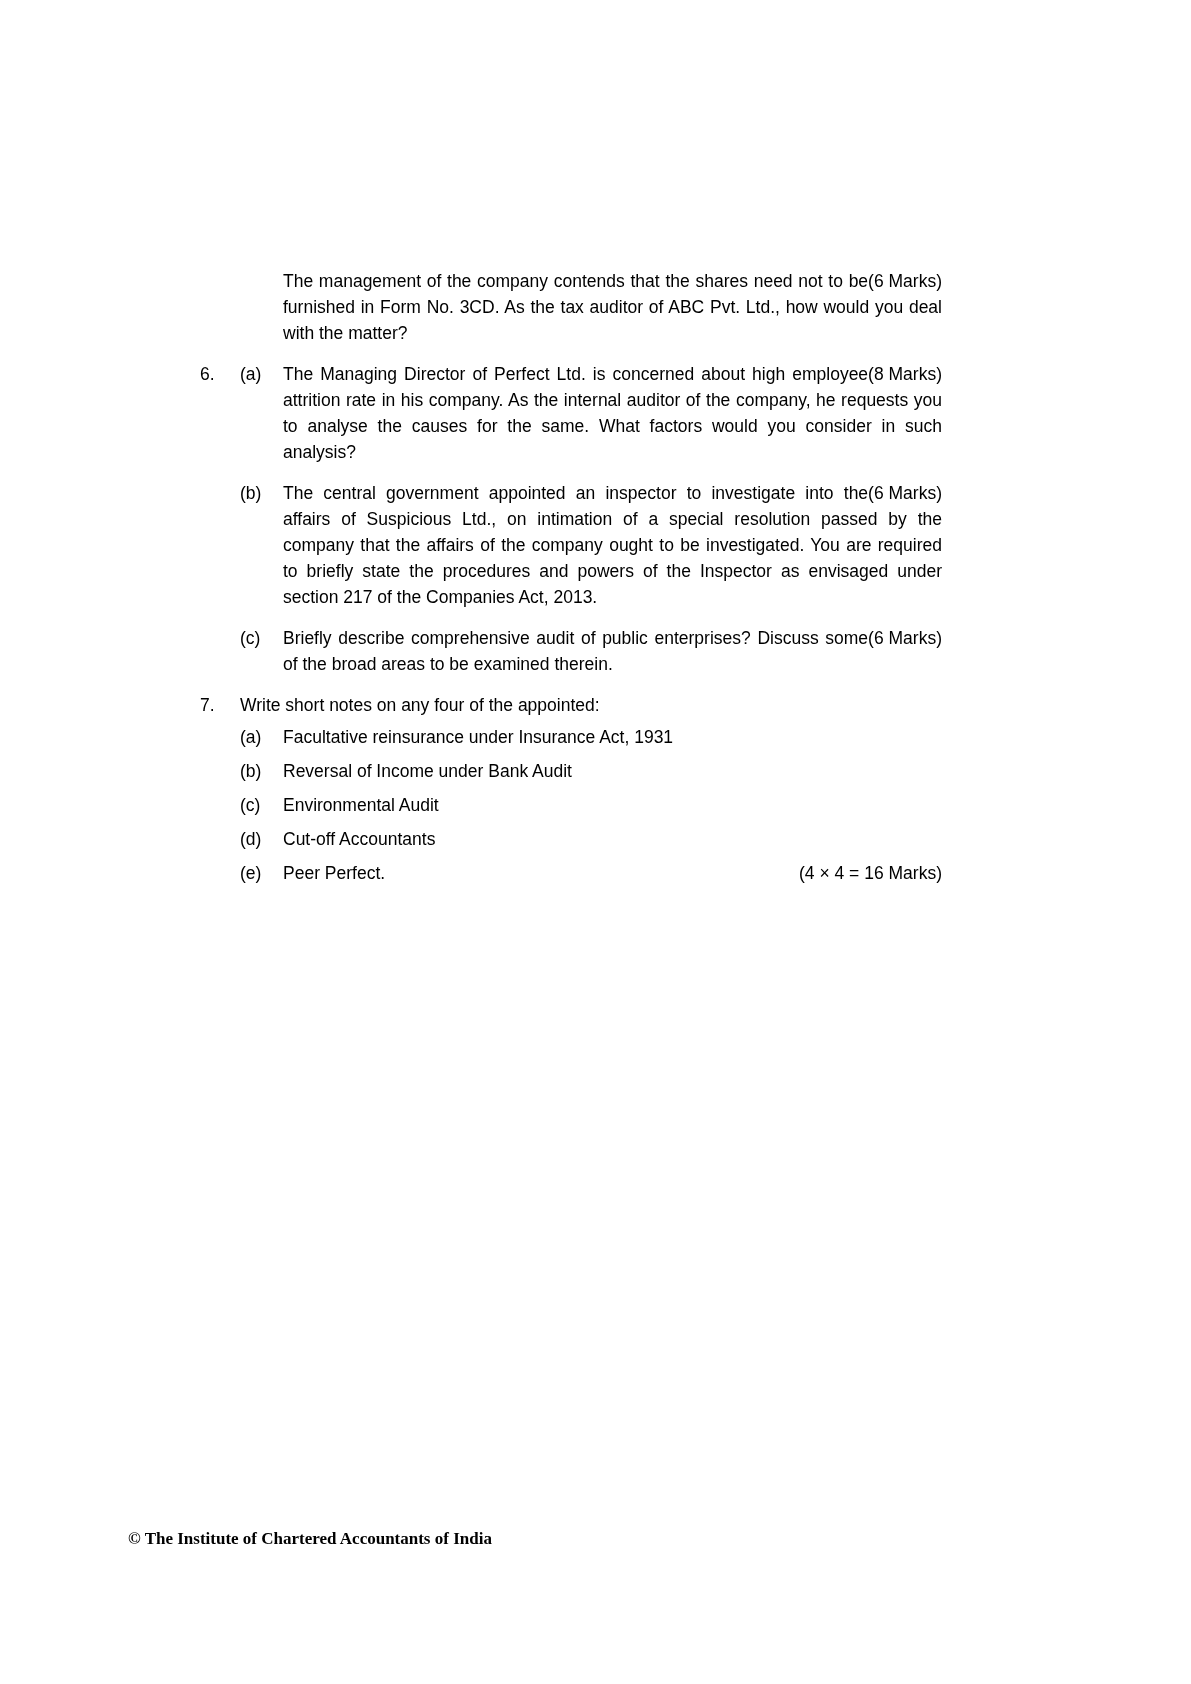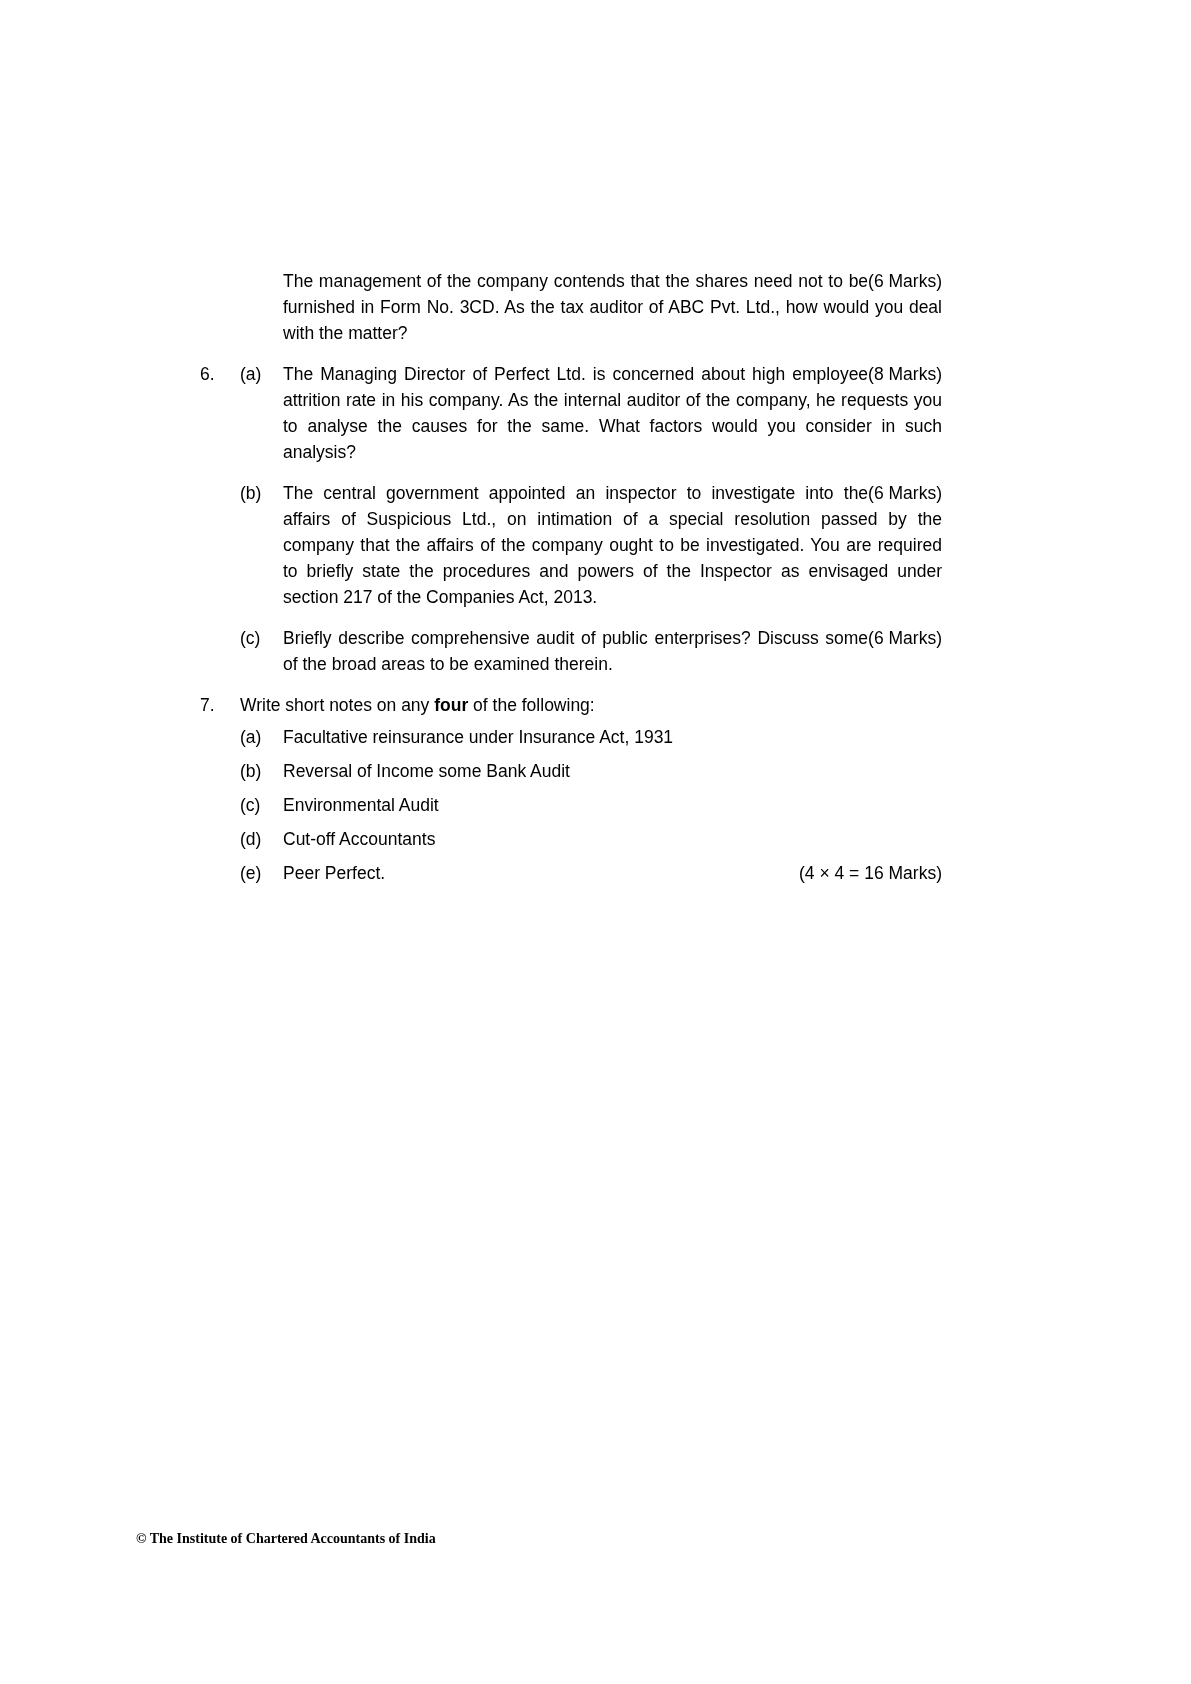--- a/index.html
+++ b/index.html
@@ -51,29 +51,29 @@
   .marks {
     float: right;
   }
   .items .q-row {
     margin-bottom: 8px;
   }
   .q7-intro-row {
     margin-bottom: 6px;
   }
   .bold {
-    font-weight: bold;
+    font-weight: normal;
   }
   .footer {
     position: absolute;
-    left: 136px;
+    left: 128px;
     top: 1528px;
     font-family: "Liberation Serif", serif;
     font-weight: bold;
-    font-size: 14px;
+    font-size: 17px;
     line-height: 22px;
     color: #000000;
   }
 </style>
 </head>
 <body>
 
 <div class="page">
 
   <div class="content">
@@ -97,35 +97,35 @@
     </div>
 
     <div class="q-row">
       <div class="col-num"></div>
       <div class="col-letter">(c)</div>
       <p class="col-text justify"><span class="marks">(6 Marks)</span><span>Briefly describe comprehensive audit of public enterprises? Discuss some of the broad areas to be examined therein.</span></p>
     </div>
 
     <div class="q-row q7-intro-row">
       <div class="col-num">7.</div>
-      <p class="col-text"><span>Write short notes on any </span><span class="bold">four</span><span> of the following:</span></p>
+      <p class="col-text"><span>Write short notes on any </span><span class="bold">four</span><span> of the appointed:</span></p>
     </div>
 
     <div class="items">
 
       <div class="q-row">
         <div class="col-num"></div>
         <div class="col-letter">(a)</div>
         <p class="col-text"><span>Facultative reinsurance under Insurance Act, 1931</span></p>
       </div>
 
       <div class="q-row">
         <div class="col-num"></div>
         <div class="col-letter">(b)</div>
-        <p class="col-text"><span>Reversal of Income some Bank Audit</span></p>
+        <p class="col-text"><span>Reversal of Income under Bank Audit</span></p>
       </div>
 
       <div class="q-row">
         <div class="col-num"></div>
         <div class="col-letter">(c)</div>
         <p class="col-text"><span>Environmental Audit</span></p>
       </div>
 
       <div class="q-row">
         <div class="col-num"></div>

